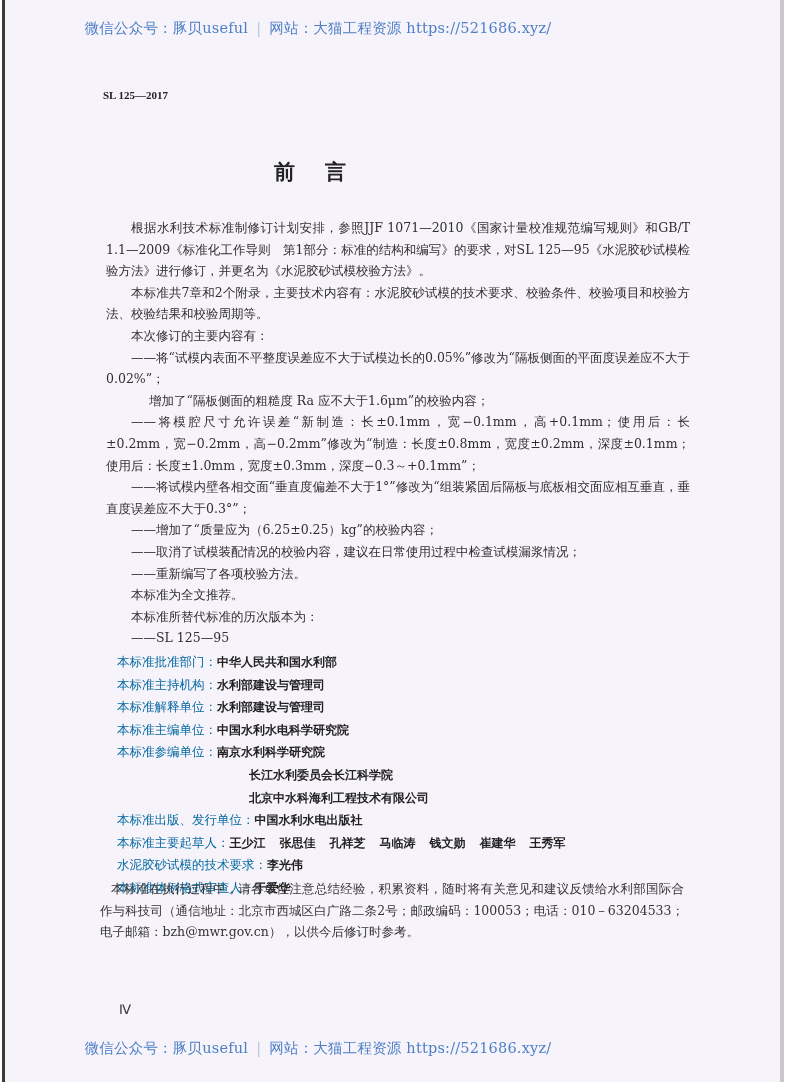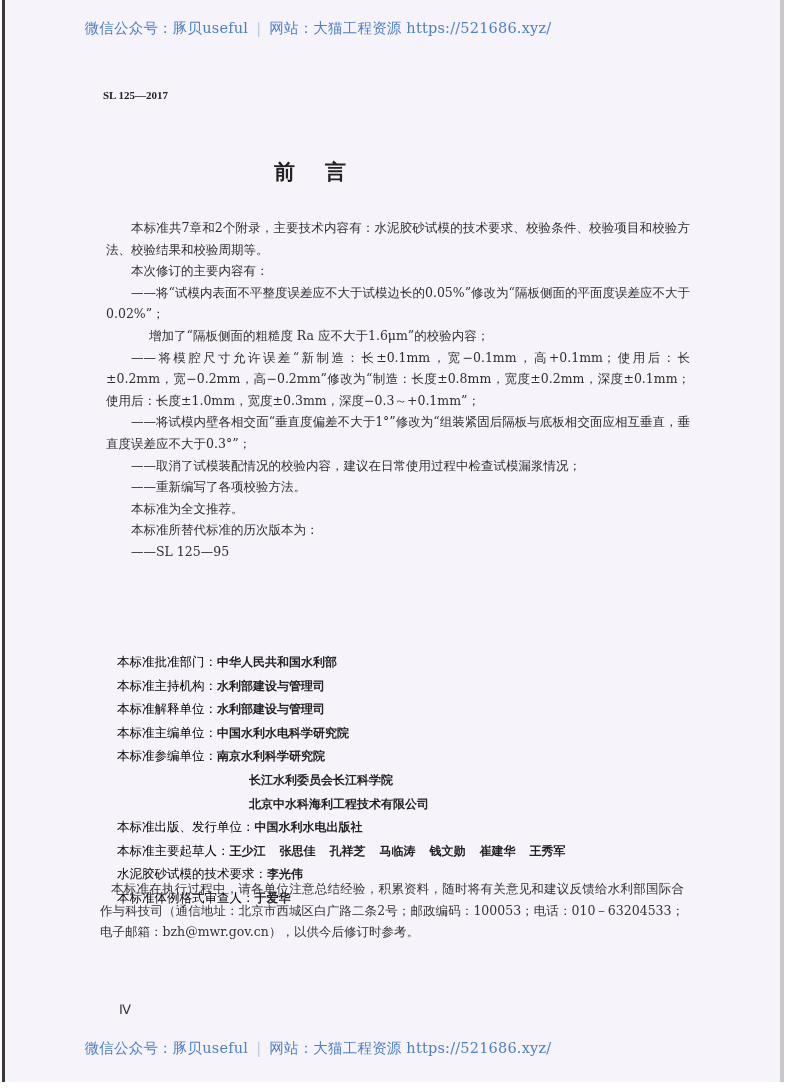--- a/index.html
+++ b/index.html
@@ -39,22 +39,22 @@
   }
   .body-text p { margin: 0; text-align: justify; }
   .indent { text-indent: 25px; }
   .indent2 { text-indent: 43px; }
   .dash { text-indent: 25px; }
   .info {
     position: absolute; left: 117px; top: 651px;
     font-size: 12.5px; color: #333; line-height: 22.6px;
   }
   .info .row { white-space: nowrap; }
-  .info .lbl { color: #000000; }
-  .info .val { font-weight: bold; color: #222; font-family: Liberation Mono, monospace; font-size: 12px; }
+  .info .lbl { color: #0369a1; }
+  .info .val { font-weight: bold; color: #222; font-family: Liberation Sans, sans-serif; font-size: 12px; }
   .info .cont { padding-left: 132px; }
   .drafters span.val { margin-right: 14px; }
   .closing {
     position: absolute; left: 100px; width: 584px; top: 878px;
     font-size: 12.5px; color: #333; line-height: 21.5px;
   }
   .closing p { margin: 0; text-indent: 11px; text-align: justify; }
   .page-num {
     position: absolute; left: 119px; top: 1002px;
     font-size: 13px; color: #333; font-family: "Liberation Serif", serif;
@@ -67,26 +67,28 @@
 
 <div class="watermark wm-top">
   <span>微信公众号：豚贝useful</span><span class="sep">|</span><span>网站：大猫工程资源 https://521686.xyz/</span>
 </div>
 
 <div class="std-code">SL 125—2017</div>
 
 <div class="title">前言</div>
 
 <div class="body-text">
+  <p class="indent">根据水利技术标准制修订计划安排，参照JJF 1071—2010《国家计量校准规范编写规则》和GB/T 1.1—2009《标准化工作导则　第1部分：标准的结构和编写》的要求，对SL 125—95《水泥胶砂试模检验方法》进行修订，并更名为《水泥胶砂试模校验方法》。</p>
   <p class="indent">本标准共7章和2个附录，主要技术内容有：水泥胶砂试模的技术要求、校验条件、校验项目和校验方法、校验结果和校验周期等。</p>
   <p class="indent">本次修订的主要内容有：</p>
   <p class="dash">——将“试模内表面不平整度误差应不大于试模边长的0.05%”修改为“隔板侧面的平面度误差应不大于0.02%”；</p>
   <p class="indent2">增加了“隔板侧面的粗糙度 Ra 应不大于1.6μm”的校验内容；</p>
   <p class="dash">——将模腔尺寸允许误差“新制造：长±0.1mm，宽−0.1mm，高+0.1mm；使用后：长±0.2mm，宽−0.2mm，高−0.2mm”修改为“制造：长度±0.8mm，宽度±0.2mm，深度±0.1mm；使用后：长度±1.0mm，宽度±0.3mm，深度−0.3～+0.1mm”；</p>
   <p class="dash">——将试模内壁各相交面“垂直度偏差不大于1°”修改为“组装紧固后隔板与底板相交面应相互垂直，垂直度误差应不大于0.3°”；</p>
+  <p class="dash">——增加了“质量应为（6.25±0.25）kg”的校验内容；</p>
   <p class="dash">——取消了试模装配情况的校验内容，建议在日常使用过程中检查试模漏浆情况；</p>
   <p class="dash">——重新编写了各项校验方法。</p>
   <p class="indent">本标准为全文推荐。</p>
   <p class="indent">本标准所替代标准的历次版本为：</p>
   <p class="indent">——SL 125—95</p>
 </div>
 
 <div class="info">
   <div class="row"><span class="lbl">本标准批准部门：</span><span class="val">中华人民共和国水利部</span></div>
   <div class="row"><span class="lbl">本标准主持机构：</span><span class="val">水利部建设与管理司</span></div>

